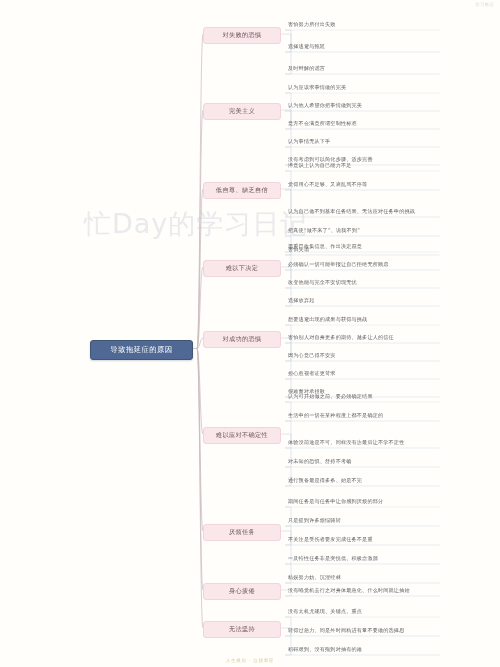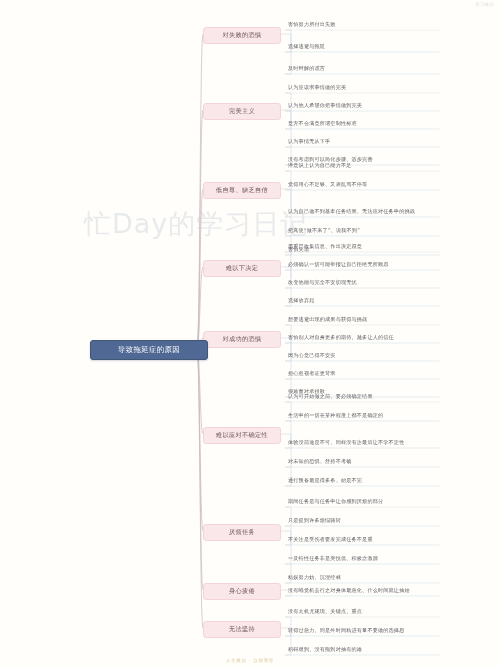--- a/index.html
+++ b/index.html
@@ -349,18 +349,18 @@
       </div>
       <div class="node node-leaf" style="left: 285px; width: 168px; top: 606px; height: 12px;">
         <span>没有太机尤规现、关键点、重点</span>
       </div>
       <div class="node node-leaf" style="left: 285px; width: 168px; top: 625px; height: 12px;">
         <span>转得过急力、同是外时间精进有量不要做的选择思</span>
       </div>
       <div class="node node-leaf" style="left: 285px; width: 168px; top: 644px; height: 12px;">
         <span>积碍艰到、没有拖到对抽有的难</span>
       </div>
-      <div class="node node-root" style="left: 90px; top: 340px; width: 118px; justify-content: center; align-items: flex-end;">
+      <div class="node node-root" style="left: 90px; top: 340px; width: 103px; justify-content: center; align-items: flex-end;">
         <span>导致拖延症的原因</span>
       </div>
     </div>
 
 </div>
 
 </body></html>

